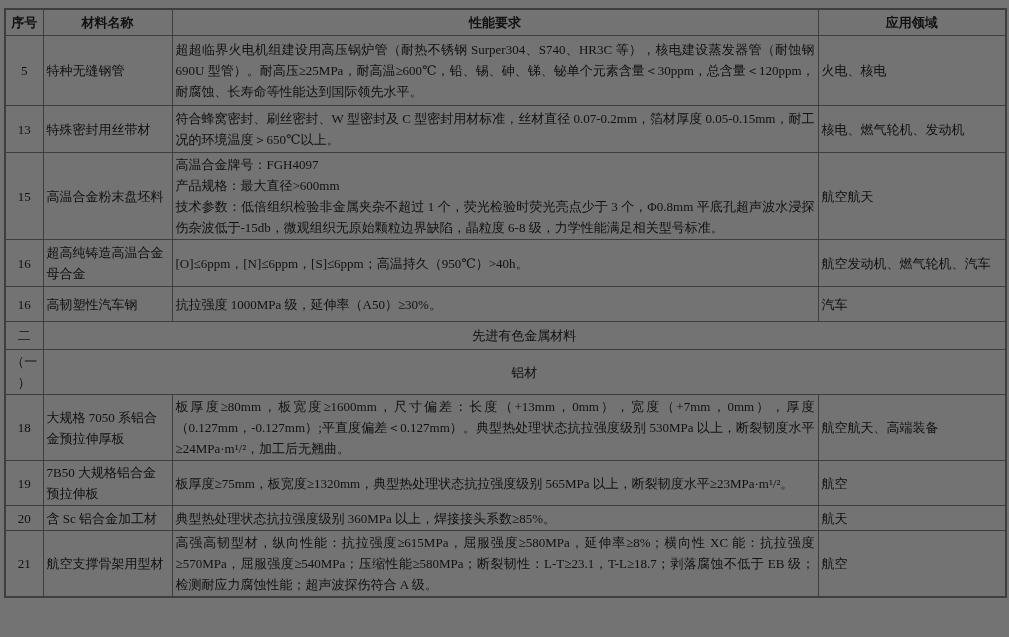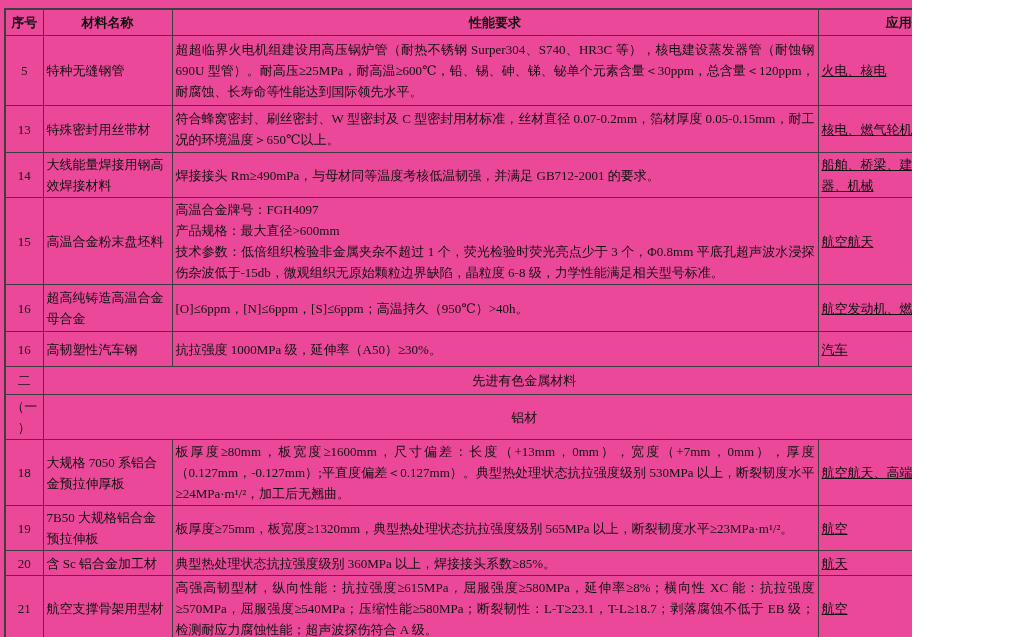--- a/index.html
+++ b/index.html
@@ -1,20 +1,20 @@
 <!DOCTYPE html>
 <html><head>
 <meta charset="utf-8">
 <style>
   html, body { margin: 0; padding: 0; background: #ffffff; }
   .page {
     position: relative;
-    width: 912px;
+    width: 1009px;
     height: 637px;
-    background: #ec4899;
+    background: #737373;
     overflow: hidden;
     font-family: "Liberation Serif", "DejaVu Serif", serif;
     color: #111111;
   }
   table.materials {
     border-collapse: collapse;
     table-layout: fixed;
     width: 1001px;
     margin: 8px 0 0 4px;
     border: 2px solid #3e3e3e;
@@ -31,21 +31,21 @@
   }
   table.materials th {
     font-weight: bold;
     text-align: center;
     height: 20px;
     padding: 2px 2px;
   }
   td.c-no { text-align: center; }
   td.c-name { text-align: left; }
   td.c-perf { text-align: justify; white-space: pre-wrap; }
-  td.c-app { text-align: left; text-decoration: underline; }
+  td.c-app { text-align: left; }
   td.c-section { text-align: center; }
 </style>
 </head>
 <body>
 
 <div class="page">
   <table class="materials">
     <colgroup>
       <col style="width:38px">
       <col style="width:129px">
@@ -65,26 +65,20 @@
     <td class="c-no">5</td>
     <td class="c-name">特种无缝钢管</td>
     <td class="c-perf">超超临界火电机组建设用高压锅炉管（耐热不锈钢 Surper304、S740、HR3C 等），核电建设蒸发器管（耐蚀钢 690U 型管）。耐高压≥25MPa，耐高温≥600℃，铅、锡、砷、锑、铋单个元素含量＜30ppm，总含量＜120ppm，耐腐蚀、长寿命等性能达到国际领先水平。</td>
     <td class="c-app">火电、核电</td>
   </tr>
         <tr style="height: 47px;">
     <td class="c-no">13</td>
     <td class="c-name">特殊密封用丝带材</td>
     <td class="c-perf">符合蜂窝密封、刷丝密封、W 型密封及 C 型密封用材标准，丝材直径 0.07-0.2mm，箔材厚度 0.05-0.15mm，耐工况的环境温度＞650℃以上。</td>
     <td class="c-app">核电、燃气轮机、发动机</td>
-  </tr>
-        <tr style="height: 45px;">
-    <td class="c-no">14</td>
-    <td class="c-name">大线能量焊接用钢高效焊接材料</td>
-    <td class="c-perf">焊接接头 Rm≥490mPa，与母材同等温度考核低温韧强，并满足 GB712-2001 的要求。</td>
-    <td class="c-app">船舶、桥梁、建筑、压力容器、机械</td>
   </tr>
         <tr style="height: 78px;">
     <td class="c-no">15</td>
     <td class="c-name">高温合金粉末盘坯料</td>
     <td class="c-perf">高温合金牌号：FGH4097
 产品规格：最大直径&gt;600mm
 技术参数：低倍组织检验非金属夹杂不超过 1 个，荧光检验时荧光亮点少于 3 个，Φ0.8mm 平底孔超声波水浸探伤杂波低于-15db，微观组织无原始颗粒边界缺陷，晶粒度 6-8 级，力学性能满足相关型号标准。</td>
     <td class="c-app">航空航天</td>
   </tr>
         <tr style="height: 47px;">

